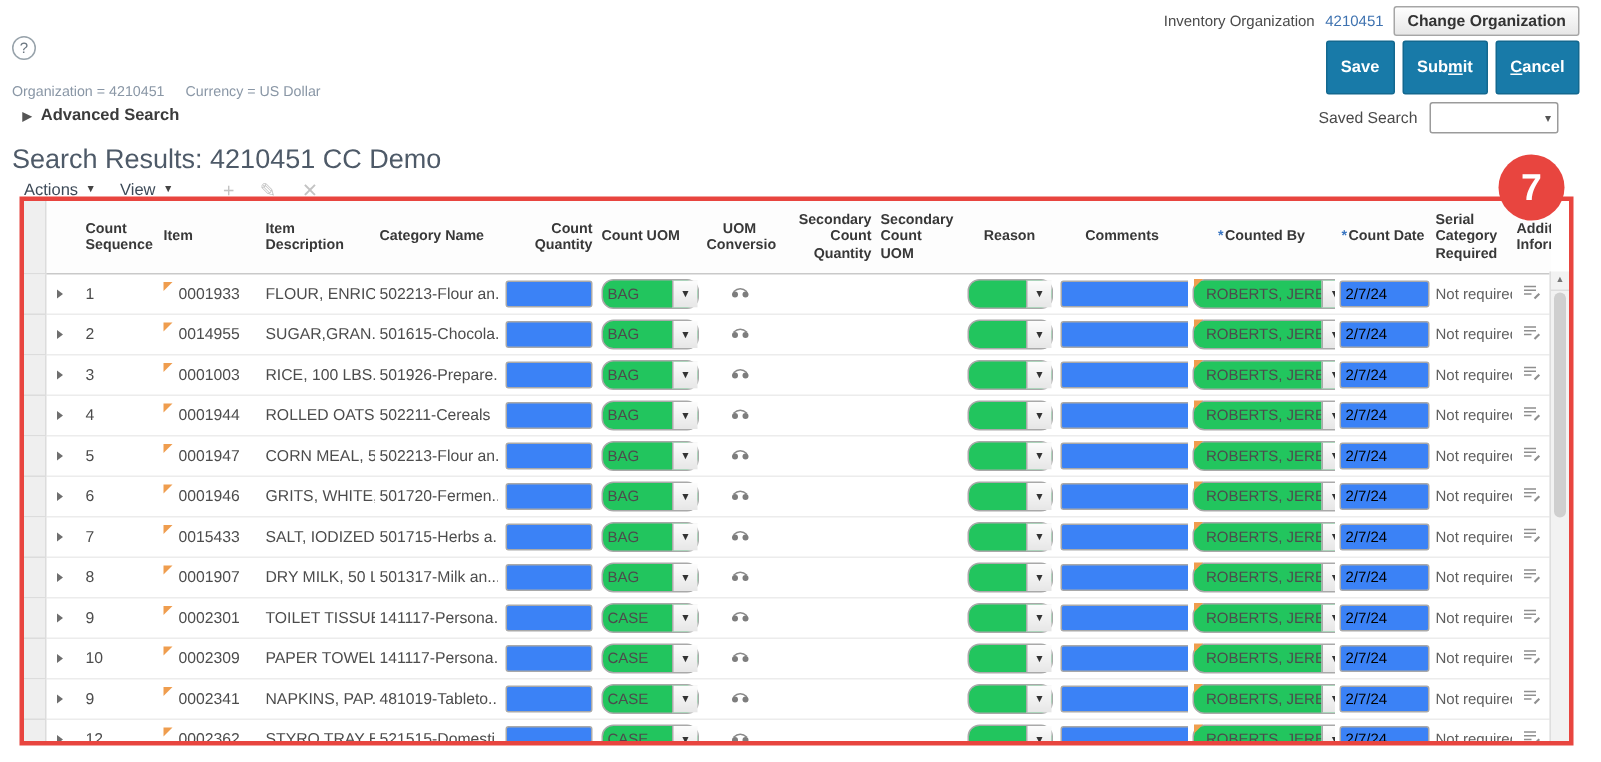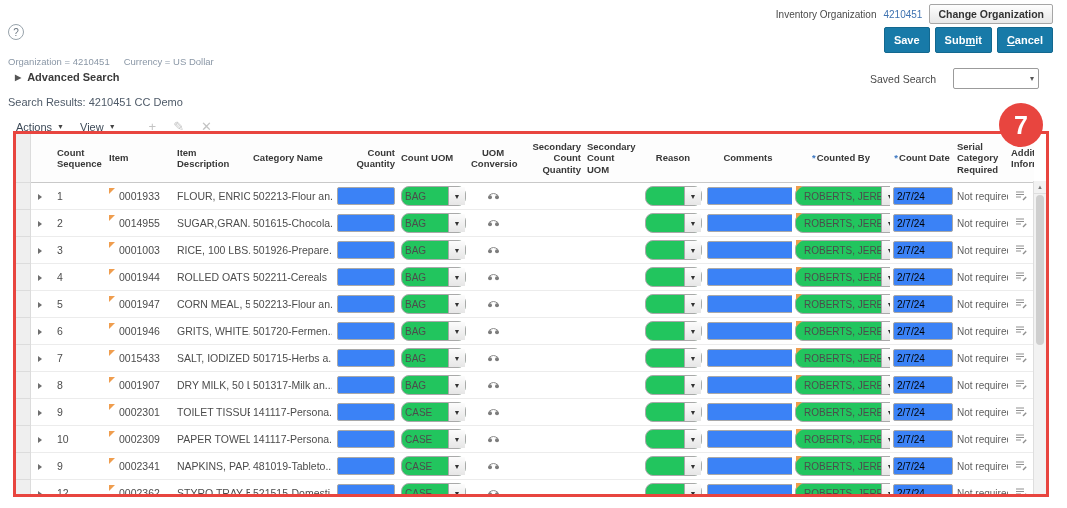--- a/index.html
+++ b/index.html
@@ -5,33 +5,33 @@
   html,body{margin:0;padding:0}
   body{width:1067px;height:508px;background:#fff;font-family:"Liberation Sans",sans-serif;position:relative;overflow:hidden}
 
   
   .org-bar{position:absolute;top:4px;right:14px;display:flex;align-items:center;gap:7px}
   .org-label{font-size:10px;color:#4a4a4a}
   .org-value{font-size:10px;color:#3e72b0;text-decoration:none}
   .btn-gray{font-size:10.5px;font-weight:bold;color:#333;background:linear-gradient(#fefefe,#e7e7e7);border:1px solid #a6a6a6;border-radius:2px;padding:3px 8px;cursor:pointer}
 
   .action-btns{position:absolute;top:27px;right:14px;display:flex;gap:5px}
-  .btn-blue{background:#187aa8;color:#fff;font-weight:bold;font-size:11px;border:1px solid #13688f;border-radius:2px;padding:6px 9px;cursor:pointer}
+  .btn-blue{background:#187aa8;color:#fff;font-weight:bold;font-size:11px;border:1px solid #13688f;border-radius:2px;padding:11px 9px;cursor:pointer}
   .btn-blue u{text-decoration:underline}
 
   
   .title-row{position:absolute;top:24px;left:8px;display:flex;align-items:center;gap:7px;font-size:17px;color:#4a4a4a}
   .help{width:14px;height:14px;border:1px solid #98a3ab;border-radius:50%;font-size:10px;color:#6b7680;display:flex;align-items:center;justify-content:center}
   .context{position:absolute;top:56px;left:8px;font-size:9.5px;color:#8a97a6;display:flex;gap:14px}
   .adv{position:absolute;top:71px;left:15px;display:flex;align-items:center;gap:6px;font-size:11px;font-weight:bold;color:#3b3b3b;cursor:pointer}
   .adv .disc{font-size:8px;color:#555}
-  .saved{position:absolute;top:68px;right:28px;display:flex;align-items:center;gap:17px;font-size:10.5px;color:#4a4a4a}
+  .saved{position:absolute;top:68px;right:28px;display:flex;align-items:center;gap:8px;font-size:10.5px;color:#4a4a4a}
   .select{width:76px;height:19px;border:1px solid #9b9b9b;border-radius:2px;background:#fff;display:flex;align-items:center;justify-content:flex-end;padding:0 4px;font-size:8px;color:#555;cursor:pointer}
 
-  .results{position:absolute;top:96px;left:8px;font-size:11px;color:#4e5a68}
+  .results{position:absolute;top:96px;left:8px;font-size:18px;color:#4e5a68}
 
   .toolbar{position:absolute;top:120px;left:16px;display:flex;font-size:11px;color:#3d4a58}
   .menu{display:flex;gap:5px;align-items:center;margin-right:16px;cursor:pointer}
   .caret{font-size:7px;color:#444}
   .ticon{color:#c3c3c3;font-size:13px;margin-left:17px;line-height:1;cursor:default}
 
   
   .table-outer{position:absolute;left:13px;top:131px;width:1030px;height:360px;border:3px solid #e8453f;background:#fff;overflow:hidden}
   .badge{position:absolute;left:999px;top:103px;width:44px;height:44px;border-radius:50%;background:#e8453f;color:#fff;font-size:25px;font-weight:bold;display:flex;align-items:center;justify-content:center;z-index:5}
 

